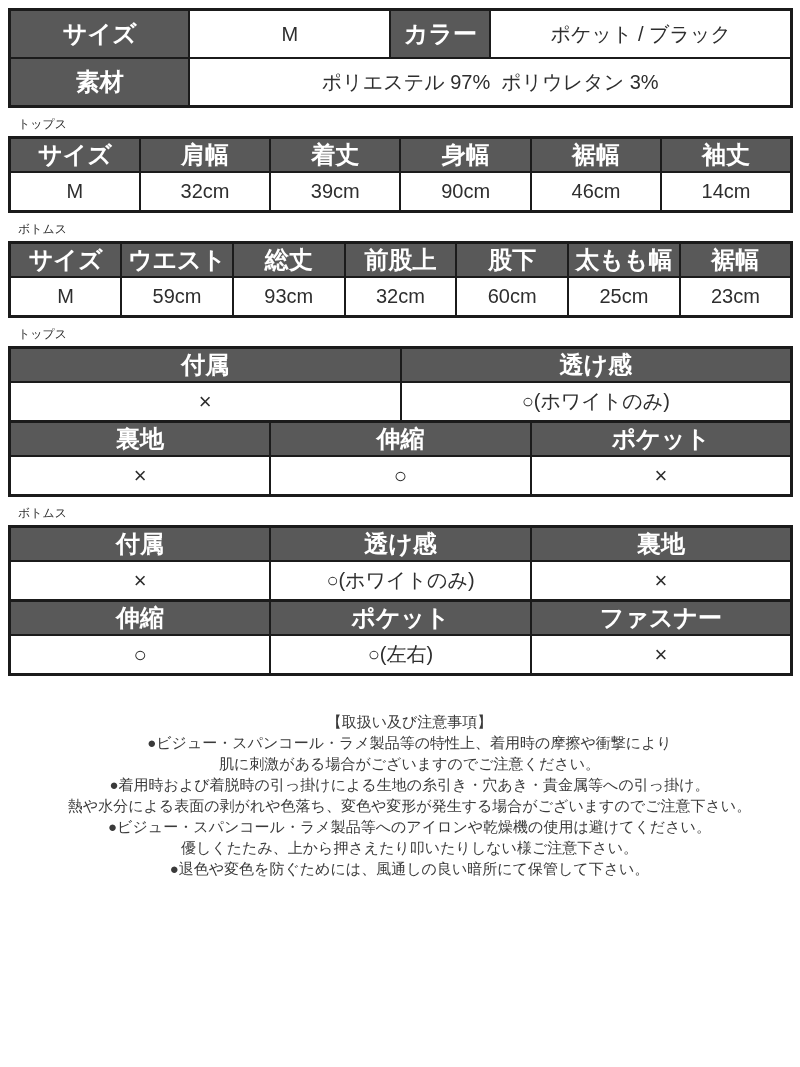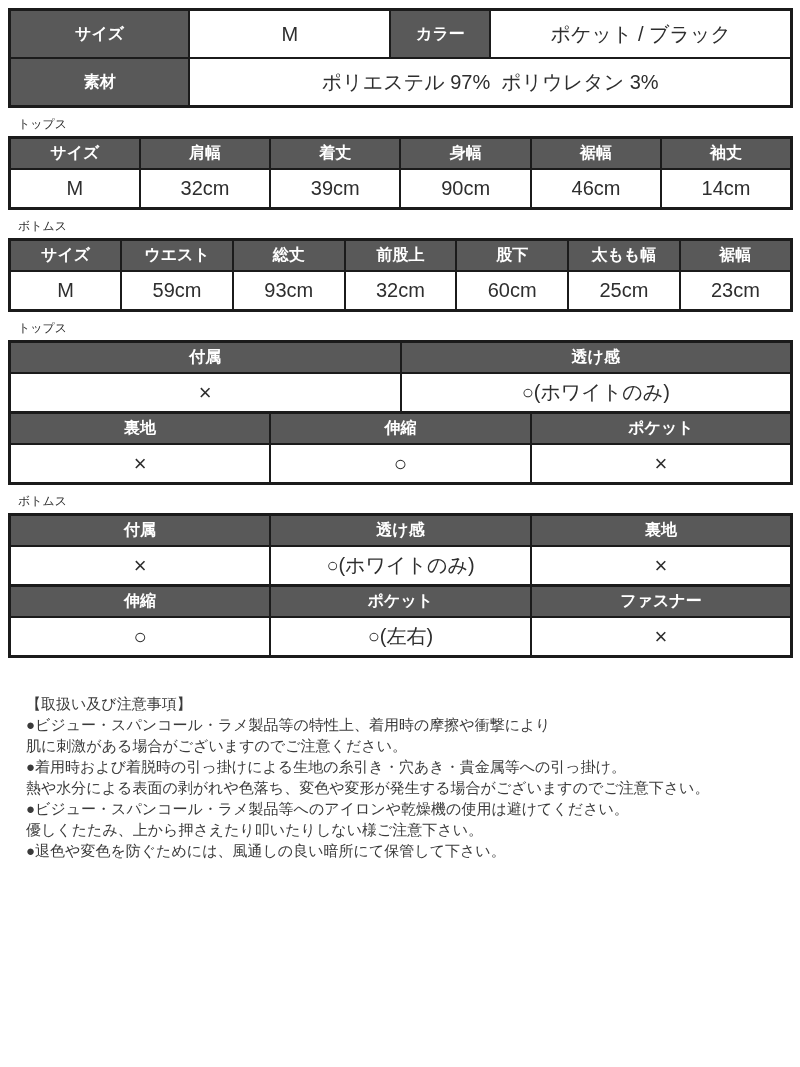--- a/index.html
+++ b/index.html
@@ -29,21 +29,21 @@
     border: 2px solid #1b1b1b;
     text-align: center;
     vertical-align: middle;
     padding: 0 4px;
     overflow: hidden;
   }
   th {
     background: #595959;
     color: #ffffff;
     font-weight: bold;
-    font-size: 16px;
+    font-size: 24px;
     height: 29px;
   }
   td {
     background: #ffffff;
     color: #2e2e2e;
     font-weight: normal;
     font-size: 20px;
     height: 37px;
   }
   
@@ -55,20 +55,21 @@
     margin: 7px 0 3px 10px;
     line-height: 18px;
   }
   .stack-lower { margin-top: -3px; }
   .mark { font-size: 22px; }
   .notes {
     margin: 35px 0 0 18px;
     font-size: 15px;
     line-height: 21px;
     color: #3a3a3a;
+    text-align: center;
   }
   .notes div { white-space: nowrap; }
 </style>
 </head>
 <body>
 
 <div class="page">
   <div class="content">
 
     <table class="boxed spec-table">

